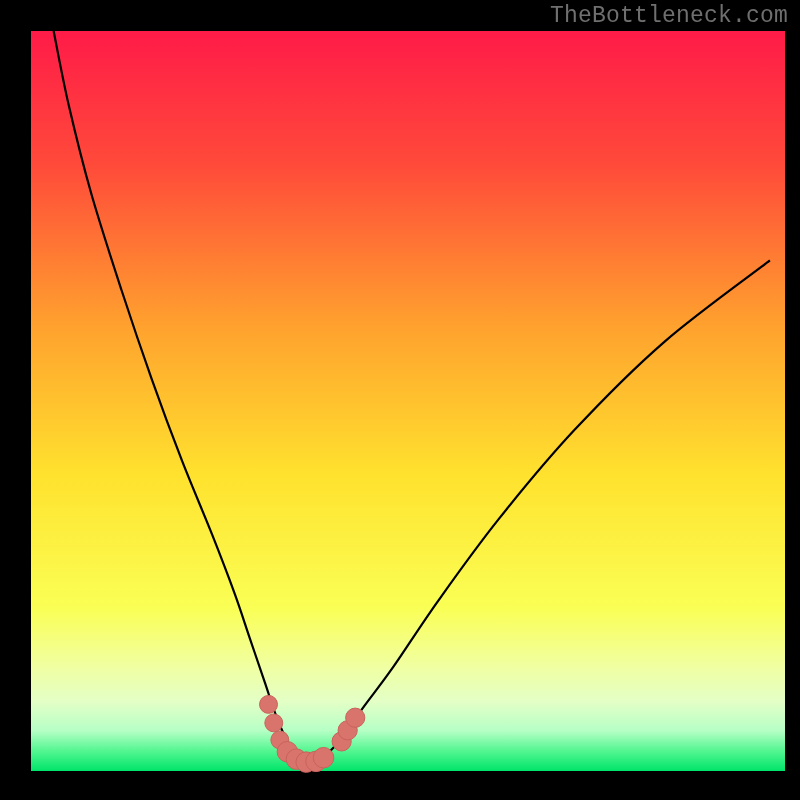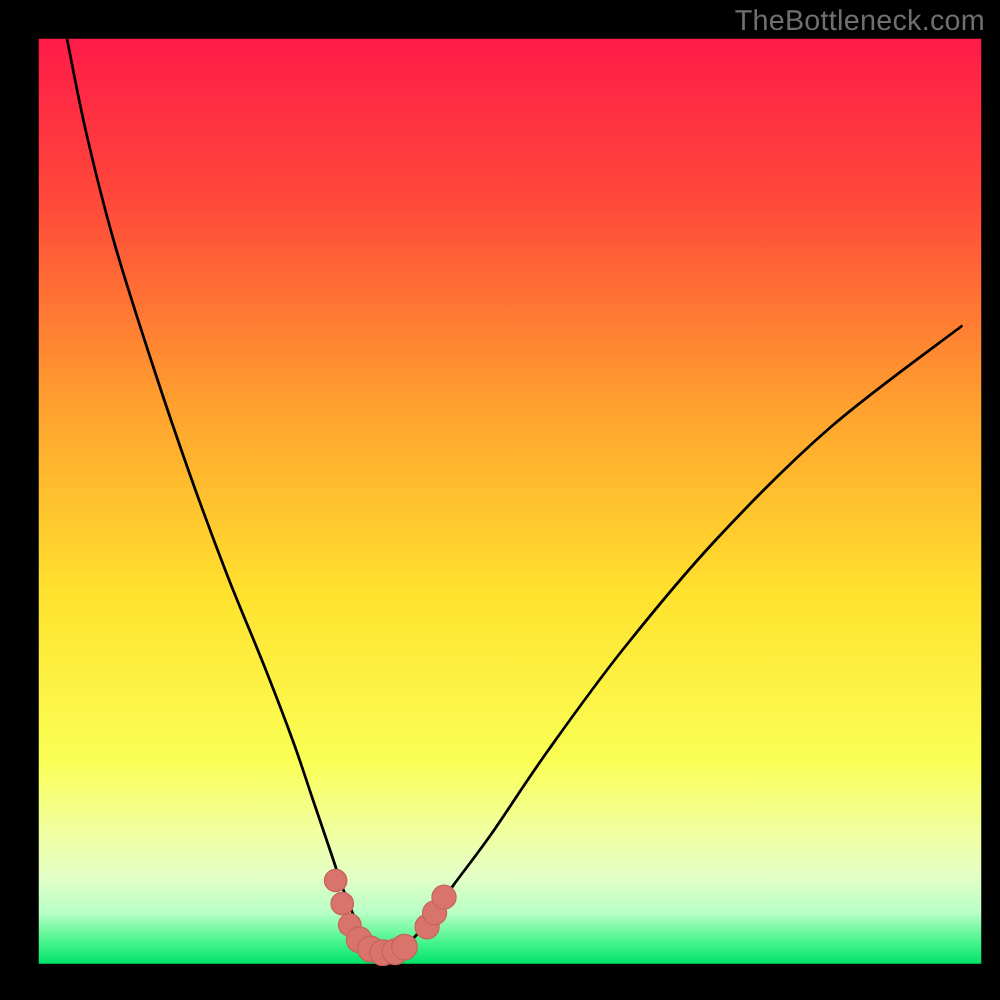--- a/index.html
+++ b/index.html
@@ -11,20 +11,21 @@
     overflow: hidden;
     font-family: Arial, Helvetica, sans-serif;
   }
   .frame {
     position: absolute;
     top: 0;
     left: 0;
     width: 800px;
     height: 672px;
     background: #000;
+    font-family: Liberation Mono, monospace;
   }
   .watermark {
     position: absolute;
     top: 3px;
     right: 12px;
     color: #6f6f6f;
     font-size: 23px;
     font-weight: 500;
     letter-spacing: 0.2px;
     z-index: 10;

